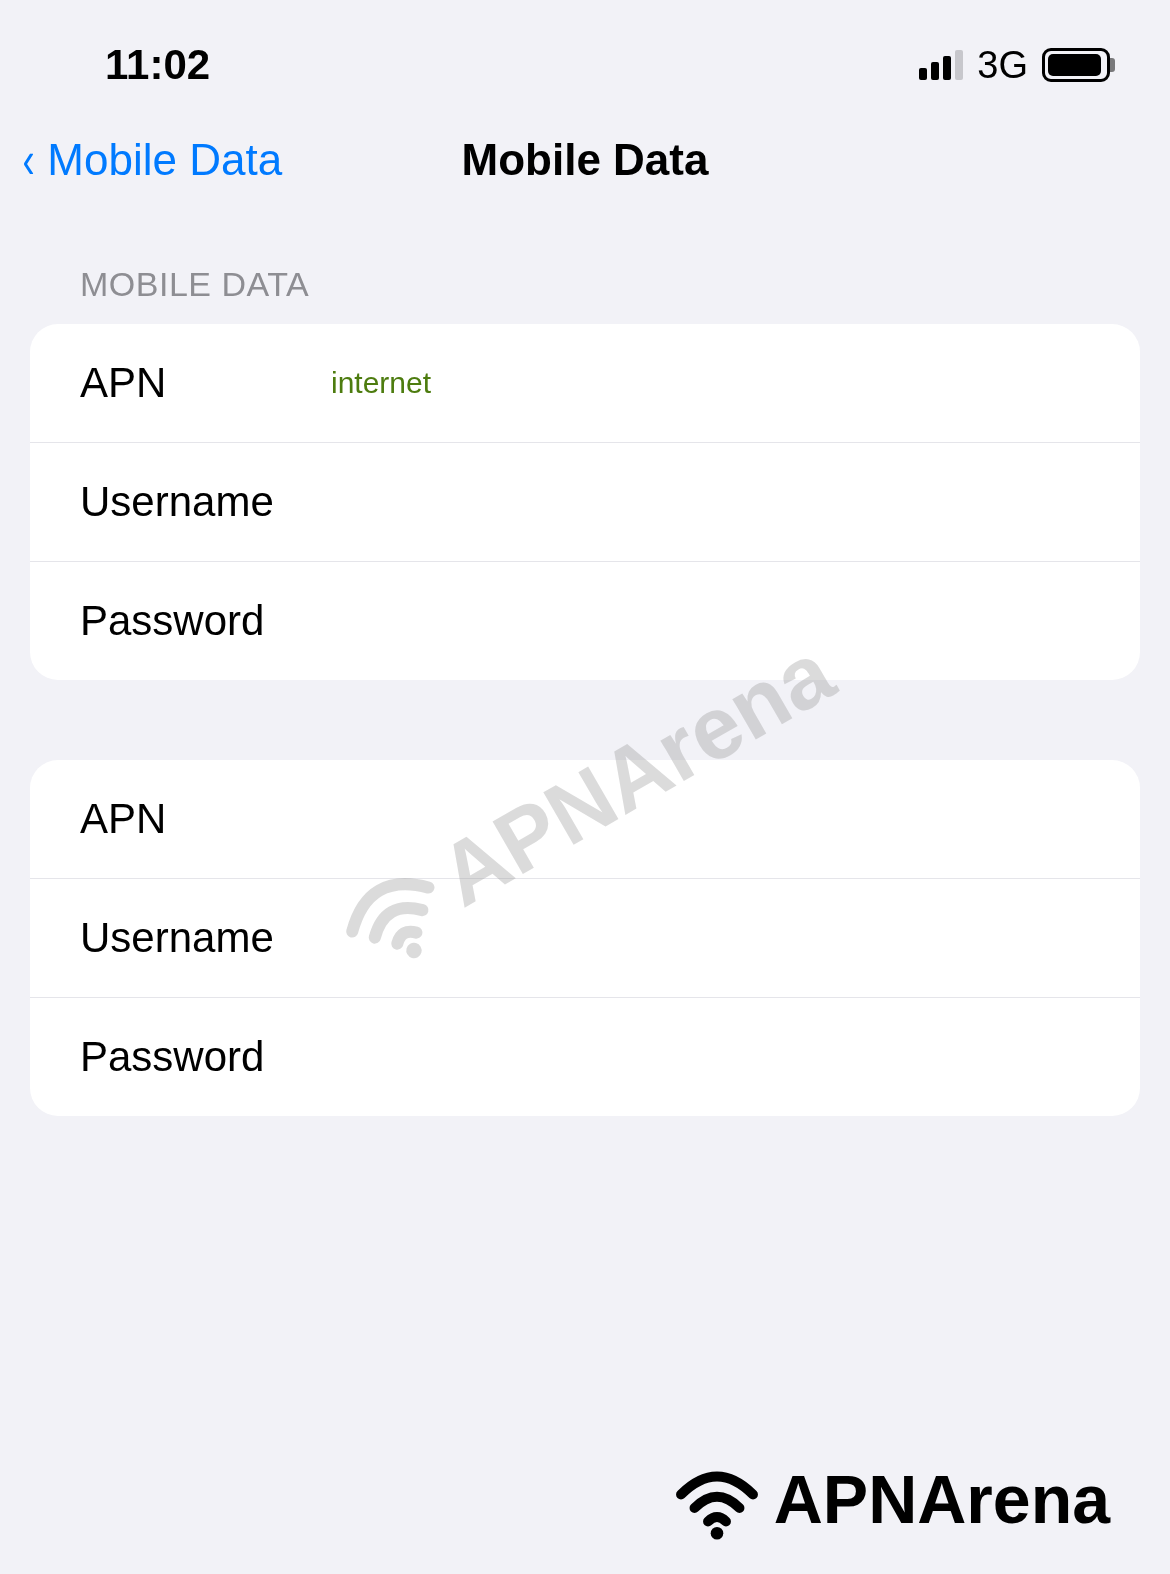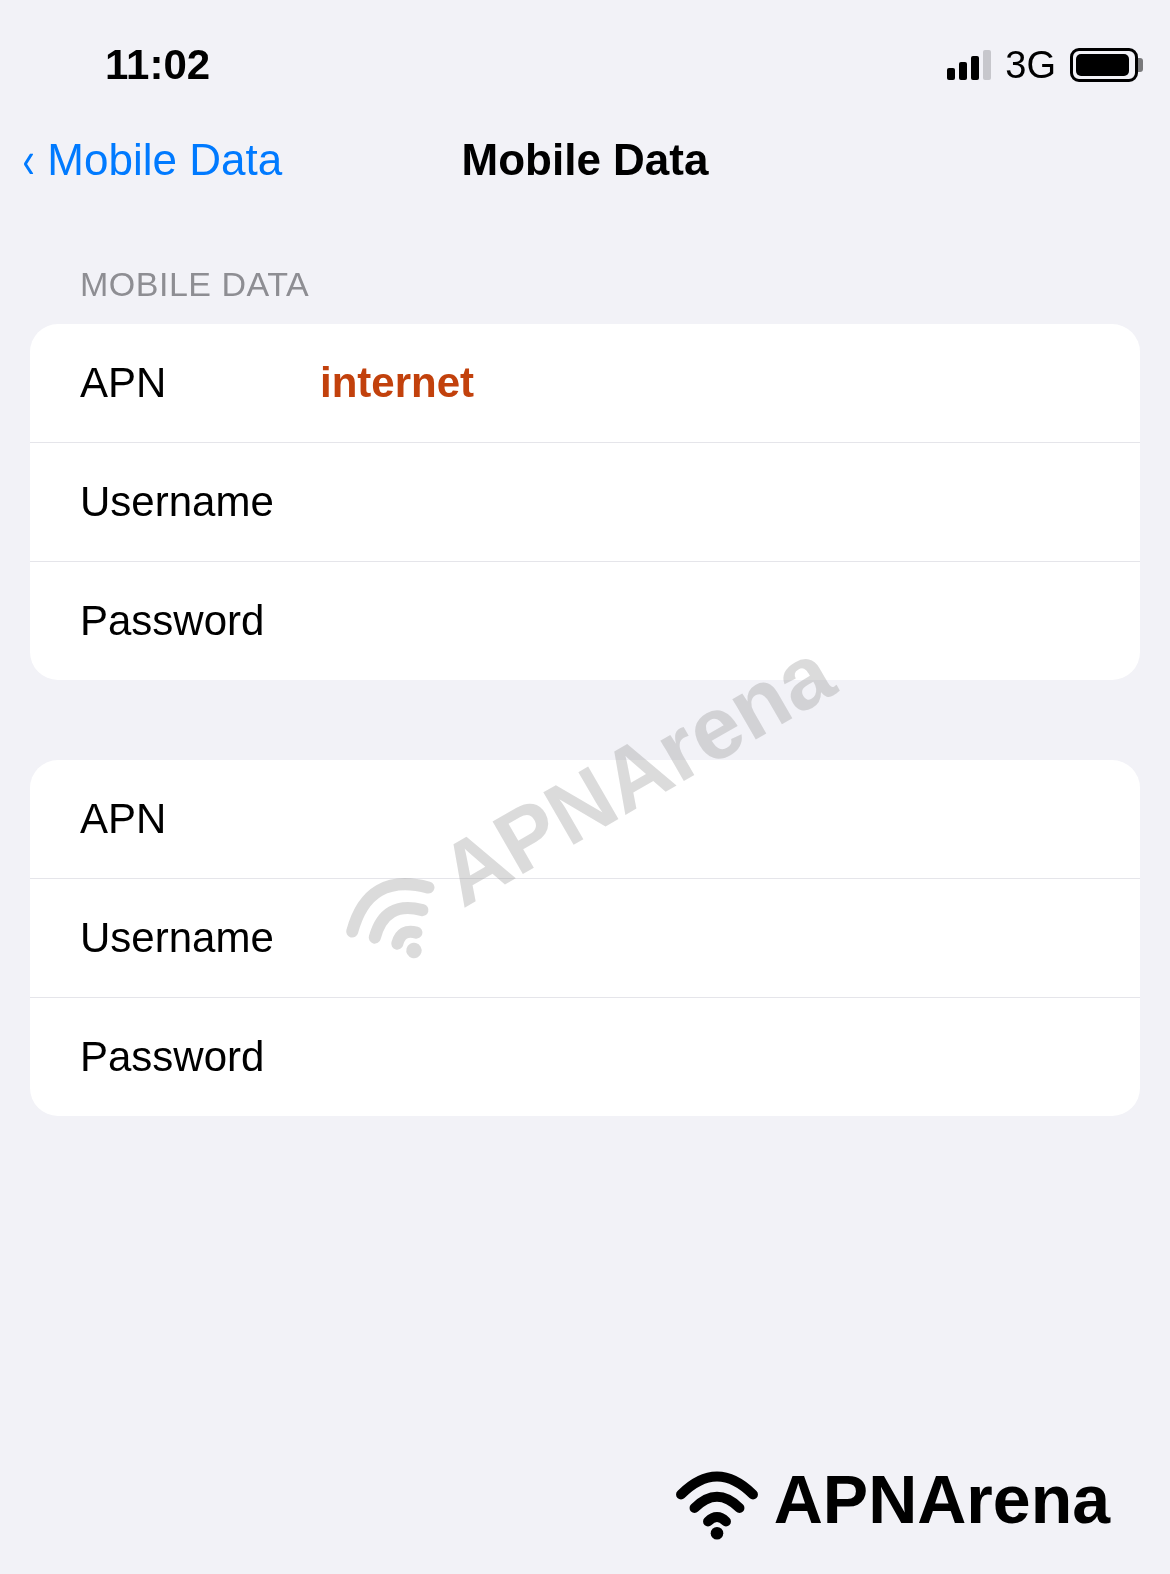--- a/index.html
+++ b/index.html
@@ -13,21 +13,21 @@
       height: 1574px;
       background: #f2f2f7;
       font-family: -apple-system, BlinkMacSystemFont, "SF Pro Text", "Helvetica Neue", Arial, sans-serif;
       position: relative;
       overflow: hidden;
     }
     .status-bar {
       display: flex;
       justify-content: space-between;
       align-items: center;
-      padding: 35px 32px 0 105px;
+      padding: 35px 60px 0 105px;
       height: 95px;
     }
     .status-time {
       font-size: 42px;
       font-weight: 600;
       color: #000;
     }
     .status-right {
       display: flex;
       align-items: center;
@@ -124,36 +124,37 @@
       background: #ffffff;
       border-radius: 28px;
       overflow: hidden;
     }
     .form-row {
       display: flex;
       align-items: center;
       padding: 35px 50px;
       border-bottom: 1px solid #e5e5ea;
       min-height: 118px;
+      gap: 11px;
     }
     .form-row:last-child {
       border-bottom: none;
       justify-content: center;
     }
     .form-label {
       font-size: 42px;
       font-weight: 400;
       color: #000;
       width: 240px;
       flex-shrink: 0;
     }
     .form-input {
-      font-size: 42px;
-      font-weight: 700;
-      color: #c2410c;
+      font-size: 30px;
+      font-weight: 400;
+      color: #4d7c0f;
       border: none;
       outline: none;
       background: transparent;
       flex: 1;
       font-family: inherit;
     }
     .section-spacer {
       height: 80px;
     }
     .watermark-center {

